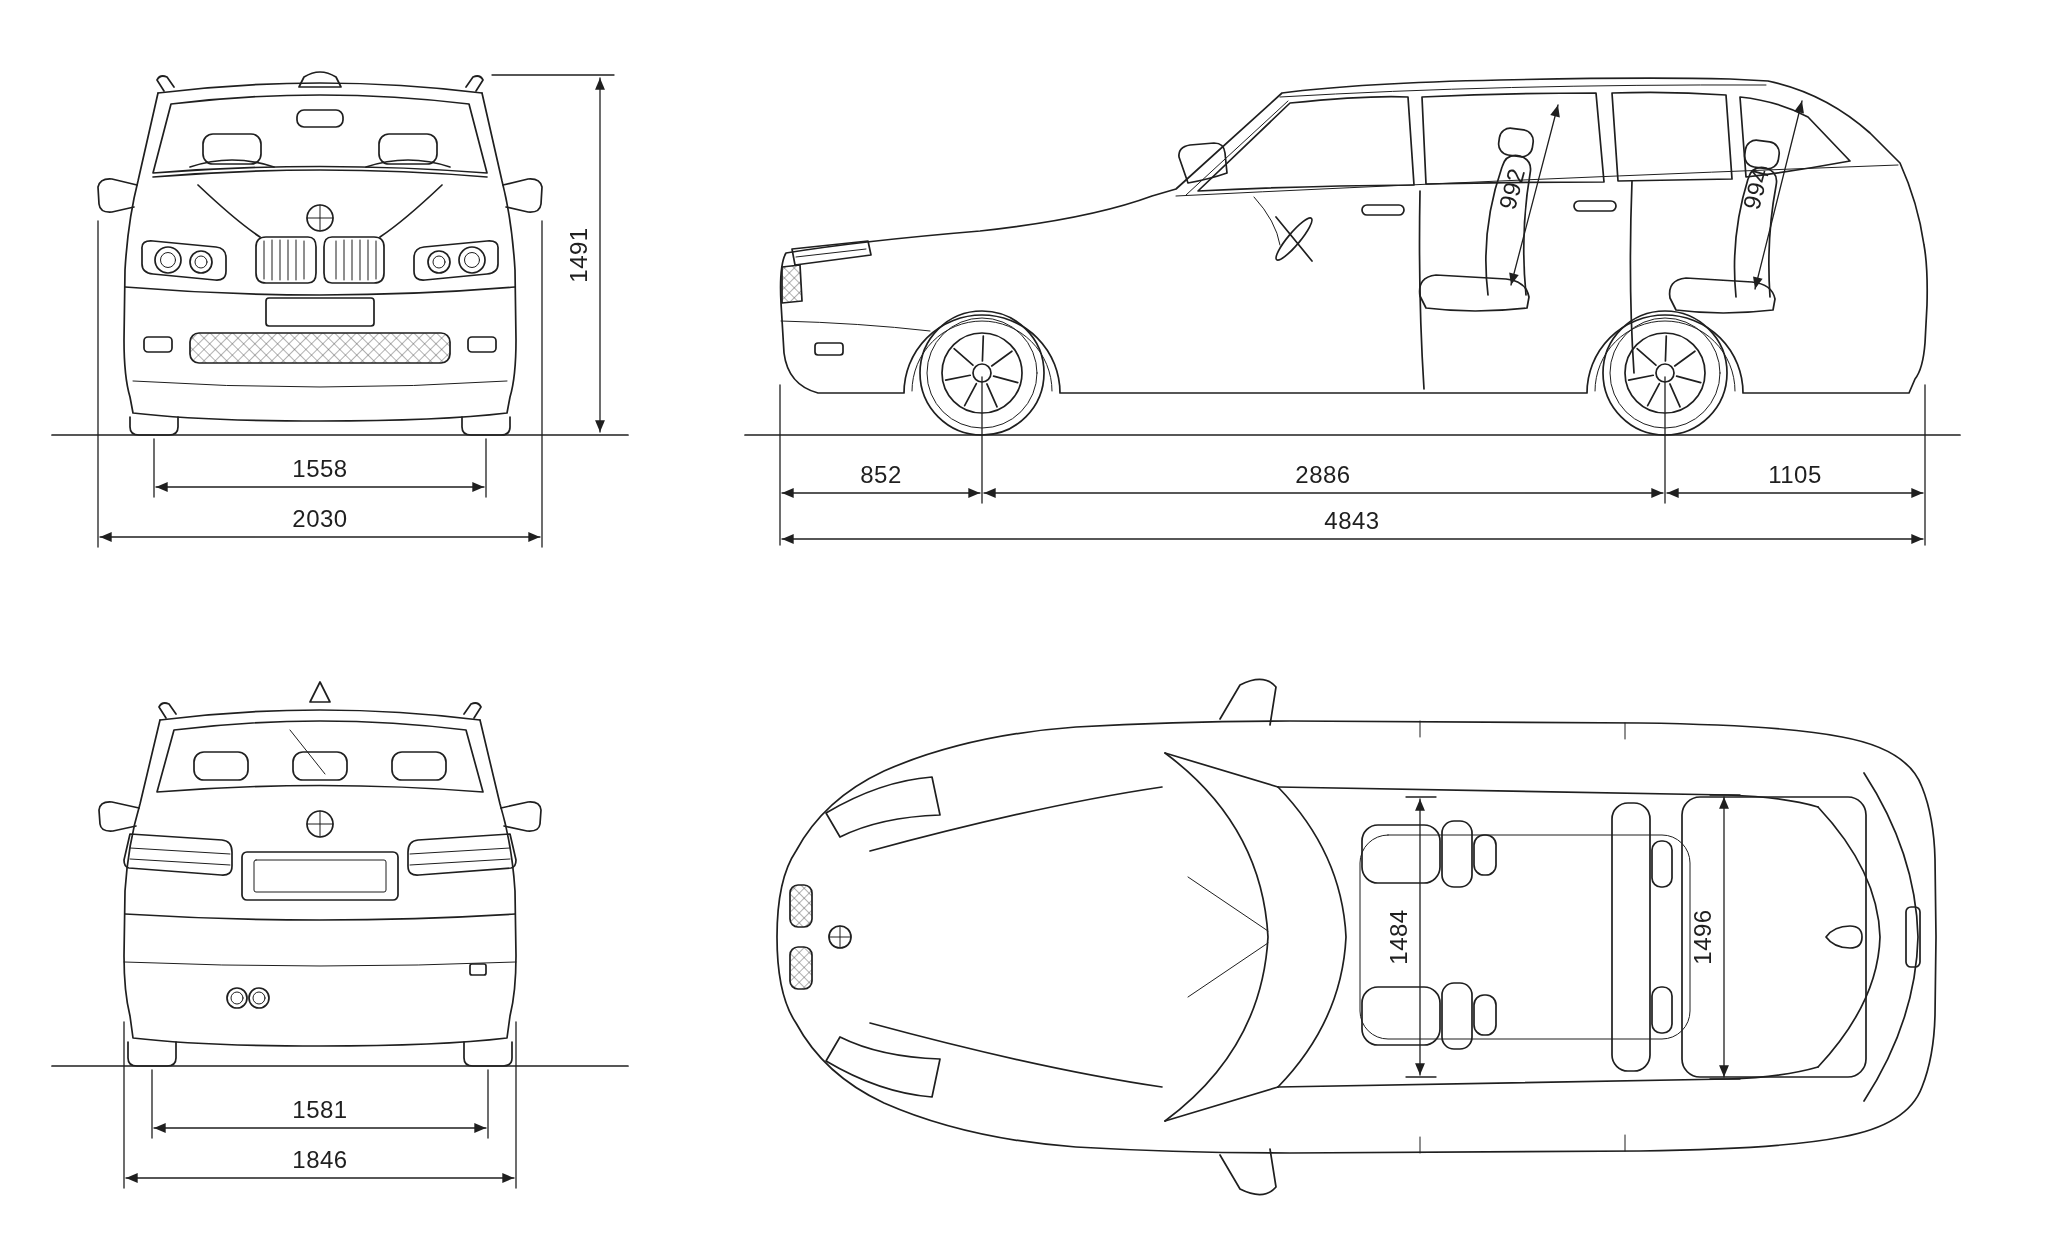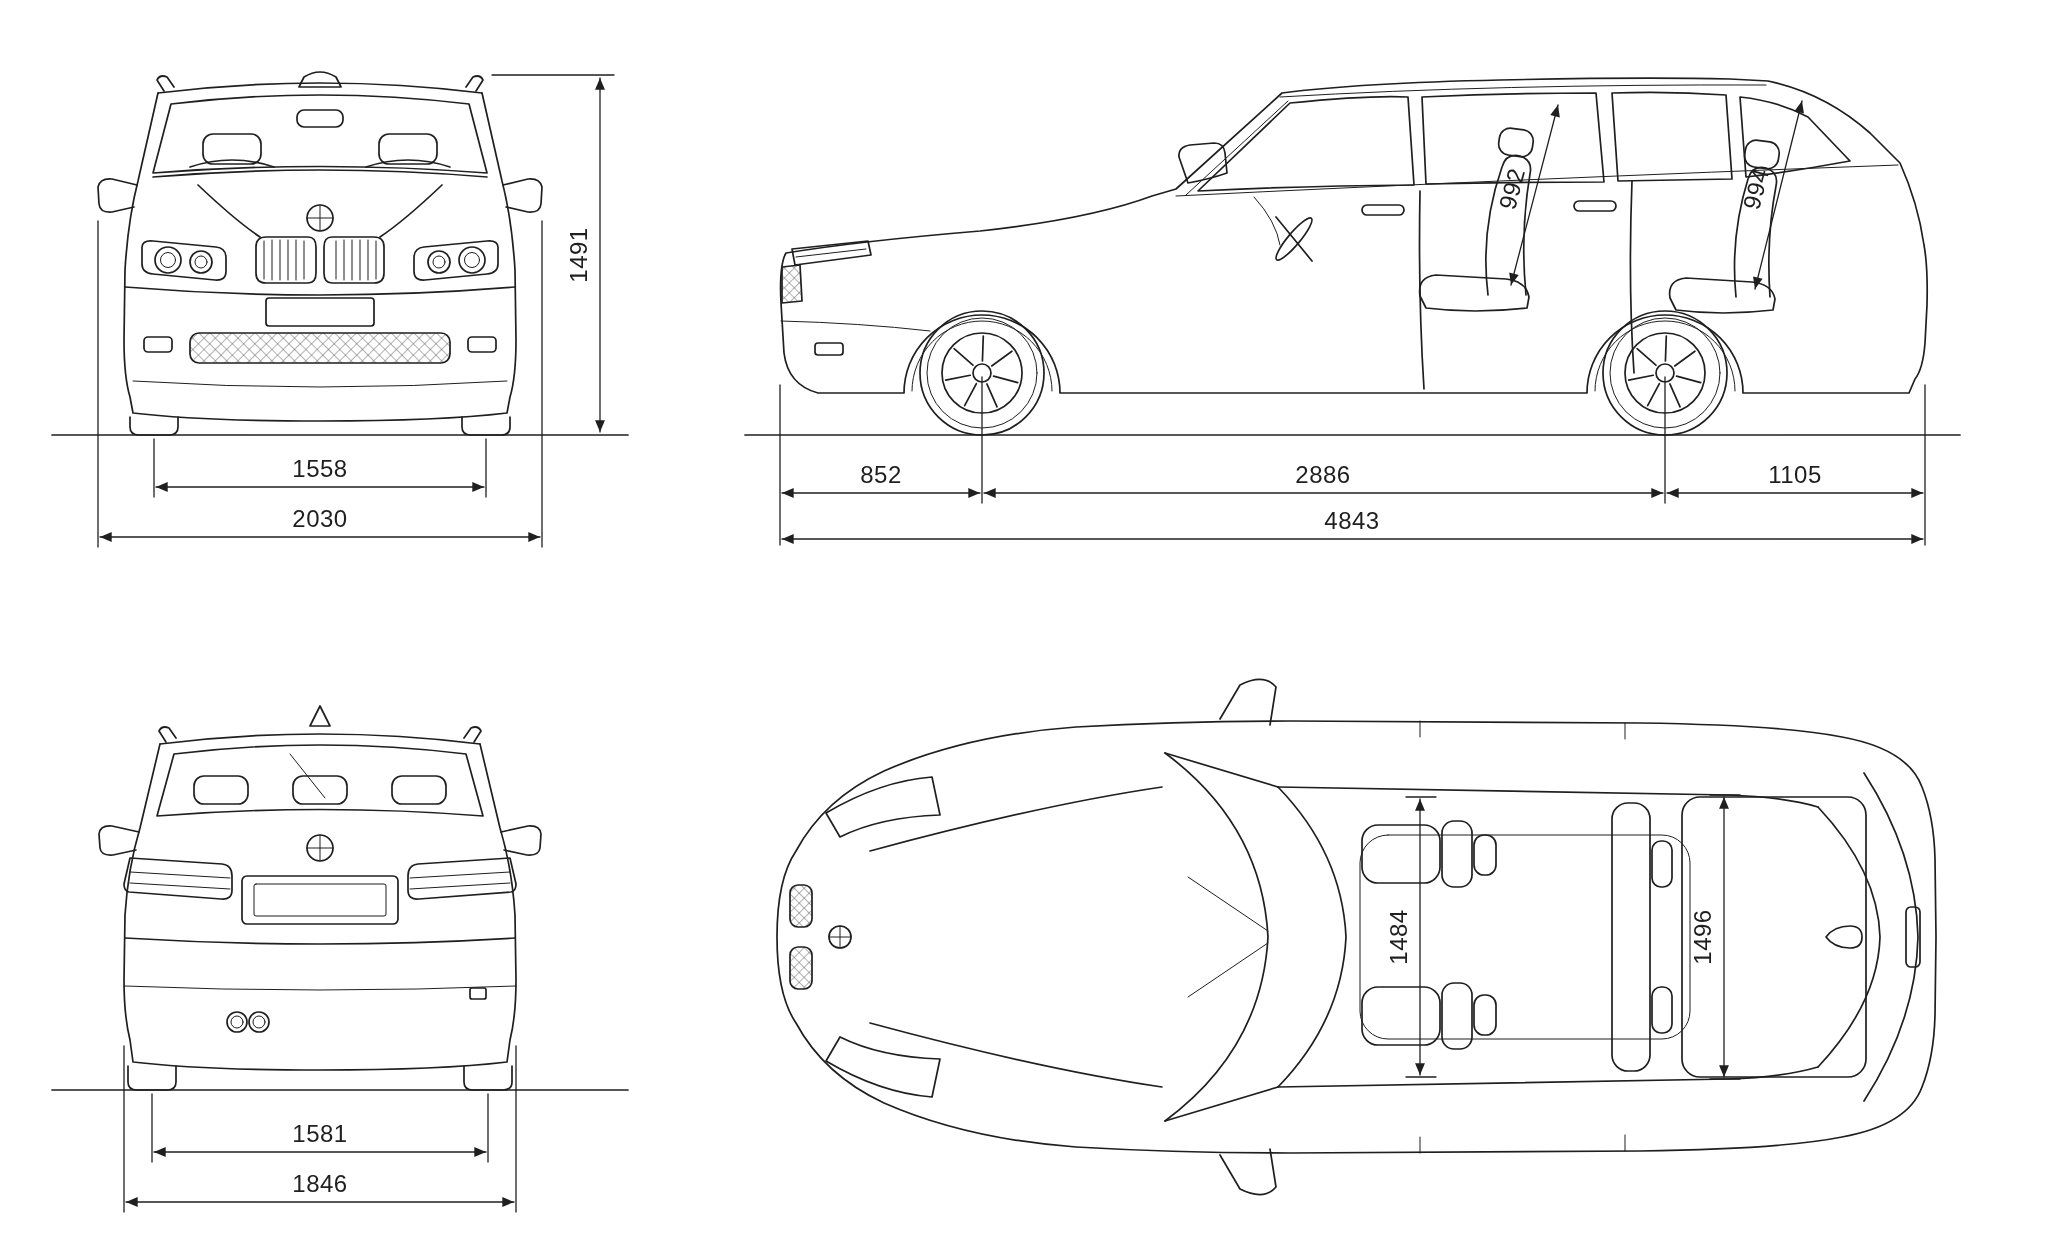--- a/index.html
+++ b/index.html
@@ -160,21 +160,21 @@
     <line x1="264" y1="488" x2="943" y2="488" marker-start="url(#s-a)" marker-end="url(#s-a)"></line>
     <text x="603" y="478" text-anchor="middle">2886</text>
     <line x1="947" y1="488" x2="1203" y2="488" marker-start="url(#s-a)" marker-end="url(#s-a)"></line>
     <text x="1075" y="478" text-anchor="middle">1105</text>
     <line x1="62" y1="534" x2="1203" y2="534" marker-start="url(#s-a)" marker-end="url(#s-a)"></line>
     <text x="632" y="524" text-anchor="middle">4843</text>
   </g>
 </svg>
 </div>
 
-<div class="view" style="left:40px;top:650px;width:600px;height:580px">
+<div class="view" style="left:40px;top:626px;width:600px;height:580px">
 <svg viewBox="0 0 600 580">
   <defs>
     <marker id="r-a" viewBox="0 0 10 10" refX="9.5" refY="5" markerWidth="10" markerHeight="10" orient="auto-start-reverse">
           <path d="M0.5,1.2 L9.5,5 L0.5,8.8 Z"></path>
         </marker>
   </defs>
   <g>
     <line x1="12" y1="440" x2="588" y2="440"></line>
     <path d="M270,76 L280,56 L290,76 Z"></path>
     <path d="M120,94 Q280,74 440,94"></path>

